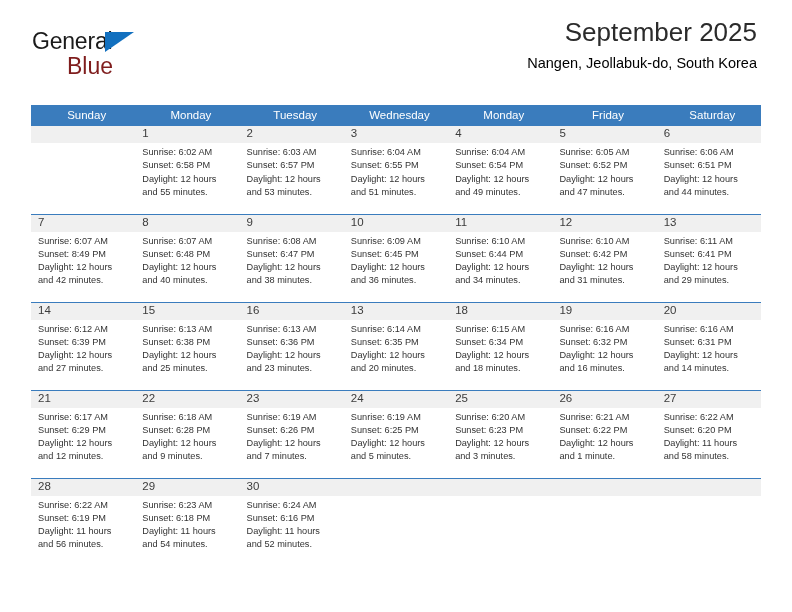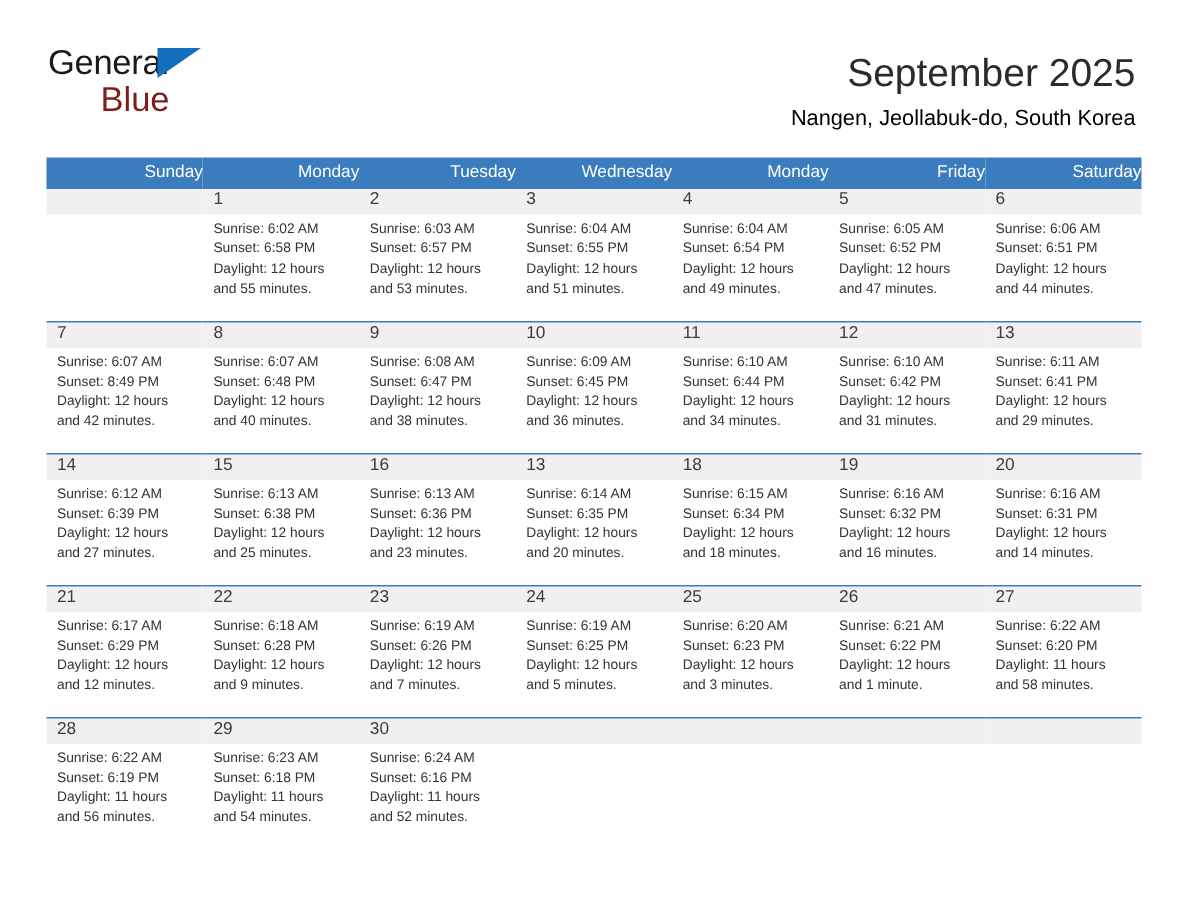--- a/index.html
+++ b/index.html
@@ -58,21 +58,21 @@
     color: #7f1d1d;
     margin-left: 35px;
     margin-top: 1px;
     height: 24px;
     white-space: nowrap;
   }
 
   .title-block {
     position: absolute;
     right: 35px;
-    top: 32px;
+    top: 16px;
     text-align: right;
   }
   .cal-title {
     font-size: 26px;
     color: #2b2b2b;
     font-weight: normal;
     line-height: 32px;
     white-space: nowrap;
   }
   .cal-subtitle {
@@ -93,21 +93,21 @@
   table.cal {
     border-collapse: collapse;
     width: 730px;
     table-layout: fixed;
   }
   table.cal th {
     background: #3a7cbd;
     color: #ffffff;
     font-size: 11.5px;
     font-weight: normal;
-    text-align: right;
+    text-align: center;
     padding: 4px 0 5px 7px;
     height: 12px;
     box-sizing: border-box;
   }
   td.day {
     vertical-align: top;
     padding: 0;
     border-top: 1.5px solid #3a7cbd;
     background: #ffffff;
     height: 88px;

